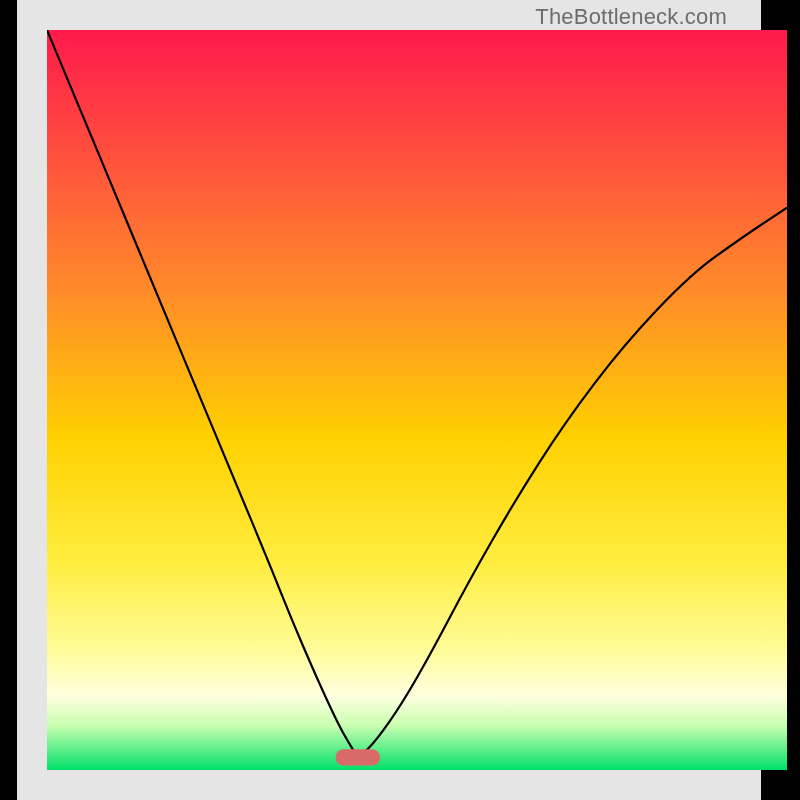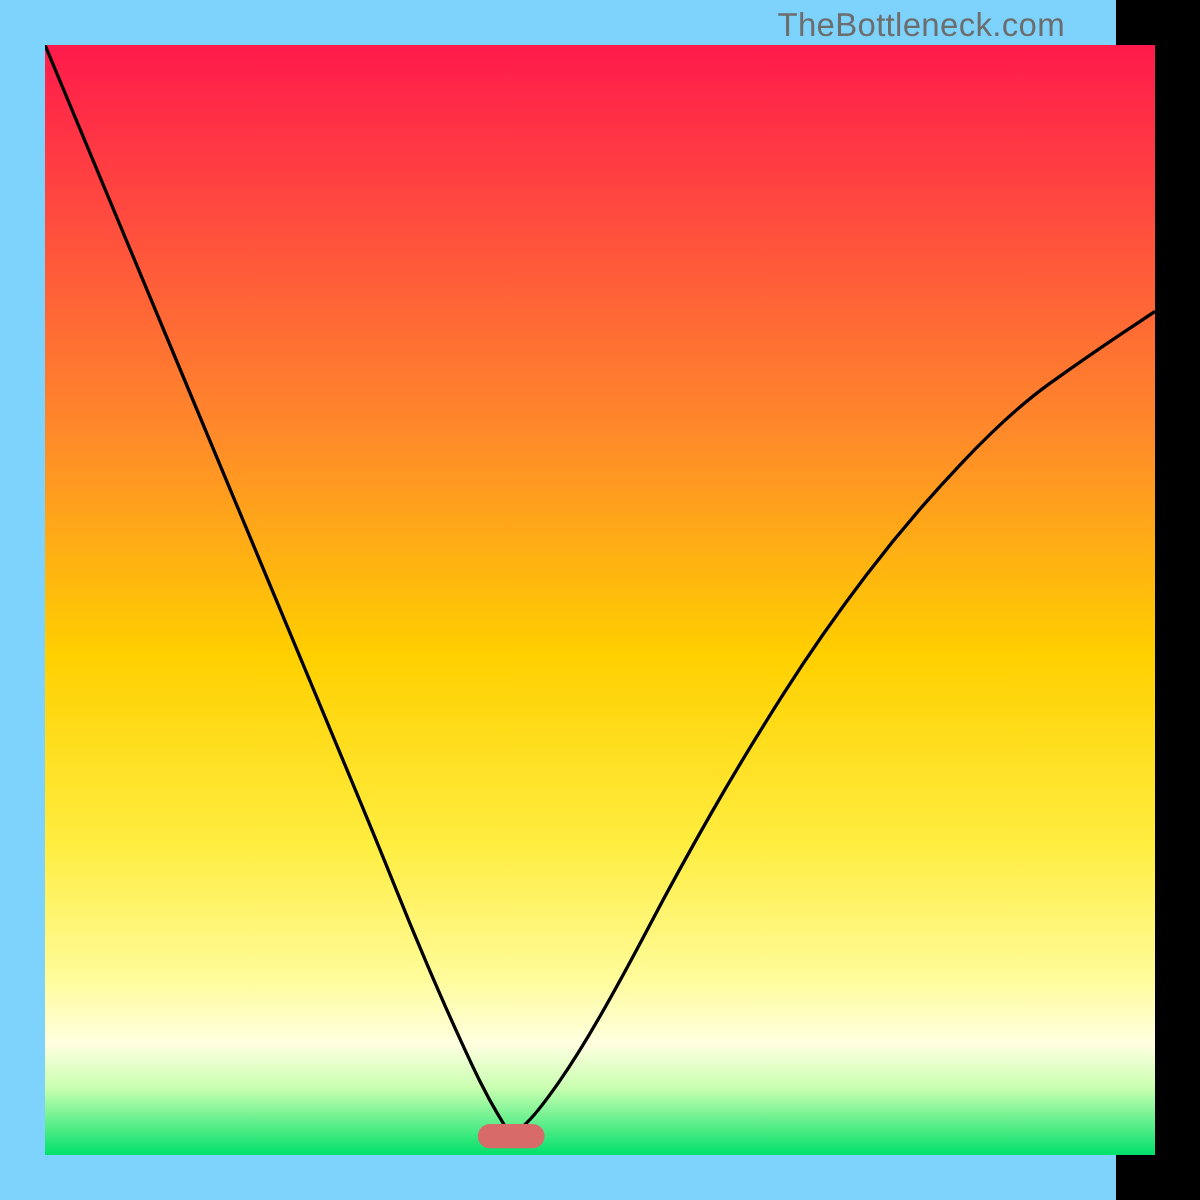--- a/index.html
+++ b/index.html
@@ -6,24 +6,24 @@
     margin: 0;
     padding: 0;
     width: 800px;
     height: 800px;
     overflow: hidden;
     background: #000;
     font-family: Arial, Helvetica, sans-serif;
   }
   .frame {
     position: absolute;
-    top: 0; left: 0;
+    top: 0; left: 17px;
     width: 744px;
     height: 800px;
-    background: #7dd3fc;
+    background: #e5e5e5;
   }
   .plot {
     position: absolute;
     top: 30px;
     left: 30px;
     width: 740px;
     height: 740px;
     overflow: hidden;
   }
   .watermark {

